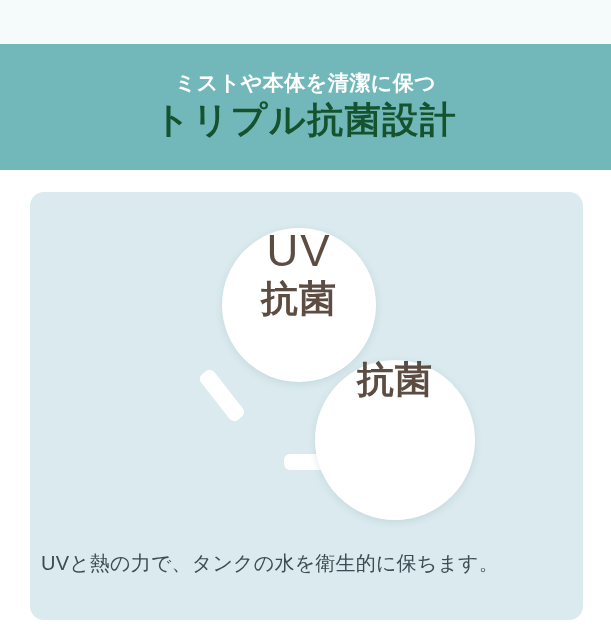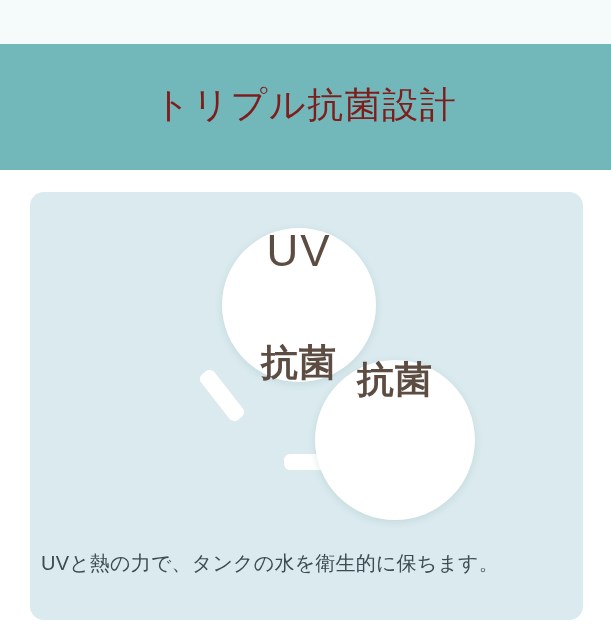--- a/index.html
+++ b/index.html
@@ -43,23 +43,23 @@
   .banner-subtitle {
     color: #ffffff;
     font-size: 21px;
     font-weight: 700;
     letter-spacing: 0.5px;
     line-height: 1.1;
     margin-bottom: 7px;
     white-space: nowrap;
   }
   .banner-title {
-    color: #7f1d1d;
+    color: #14532d;
     font-size: 36px;
-    font-weight: 400;
+    font-weight: 700;
     letter-spacing: 1.5px;
     line-height: 1.05;
     white-space: nowrap;
   }
 
   
   .banner-gap {
     position: absolute;
     left: 0;
     top: 170px;
@@ -117,21 +117,21 @@
     top: 262px;
   }
 
   .circle {
     position: absolute;
     border-radius: 50%;
     background: #ffffff;
     display: flex;
     flex-direction: column;
     align-items: center;
-    justify-content: space-between;
+    justify-content: flex-start;
     color: #5c4c42;
     box-shadow: 0 2px 7px rgba(120, 160, 165, 0.22);
     text-align: center;
   }
   .circle .line {
     line-height: 1.06;
     white-space: nowrap;
   }
 
   
@@ -205,20 +205,21 @@
     height: 20px;
     background: #ffffff;
   }
 </style>
 </head>
 <body>
 
 <div class="top-strip"></div>
 
 <div class="banner">
+  <div class="banner-subtitle">ミストや本体を清潔に保つ</div>
   <div class="banner-title">トリプル抗菌設計</div>
 </div>
 
 <div class="banner-gap"></div>
 
 <div class="panel">
 
   <div class="venn">
 
     <div class="connector left-bridge"></div>

